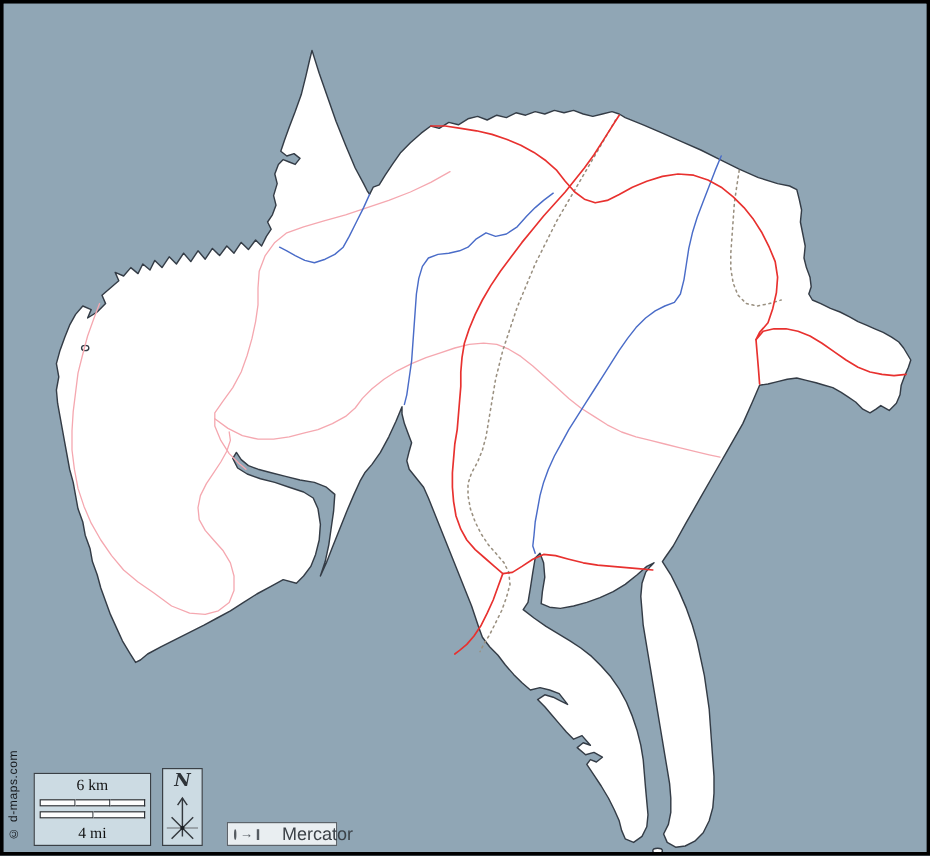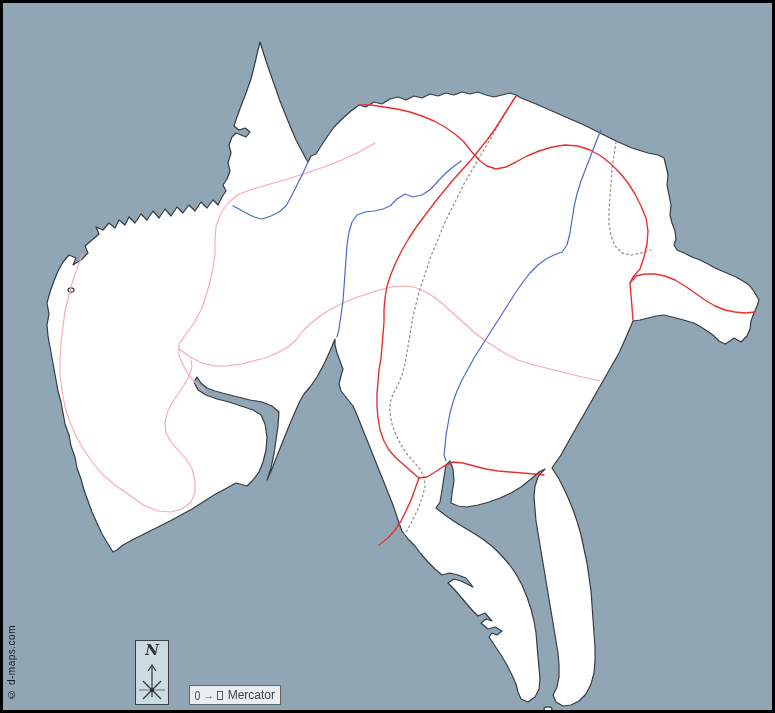--- a/index.html
+++ b/index.html
@@ -44,21 +44,21 @@
 
   
   .projbox {
     position:absolute; left:186px; top:682px; width:92px; height:20px;
     background:#e9eef1; border:1px solid #5d646b; box-sizing:border-box;
     display:flex; align-items:center; gap:3px; padding:0 5px;
   }
   .projbox .circle { width:9px; height:9px; border:1.2px solid #555b61; border-radius:50%; box-sizing:border-box; }
   .projbox .square { width:9px; height:9px; border:1.2px solid #555b61; box-sizing:border-box; }
   .projbox .arrow { font-size:11px; color:#555b61; line-height:10px; }
-  .projbox .plabel { font-size:12px; color:#3c4248; margin-left:2px; }
+  .projbox .plabel { font-size:15px; color:#3c4248; margin-left:16px; }
 </style>
 </head>
 <body>
 
 <div class="screen">
 
   <svg class="map" width="775" height="713" viewBox="0 0 775 713">
 
     <rect x="0" y="0" width="775" height="713" fill="#90a6b5"></rect>
 
@@ -88,20 +88,33 @@
     <g fill="none" stroke-width="1.4" stroke-linejoin="round" stroke-linecap="round" stroke="#e8312f">
       <path d="M356,102 L368,102 L381,104 L394,106 L407,109 L419,113 L431,118 L442,124 L452,131 L461,139 L468,148 L476,157 L484,163 L493,166 L503,164 L513,159 L524,153 L536,148 L549,144 L562,142 L575,143 L587,147 L598,153 L608,161 L617,170 L625,180 L632,191 L638,203 L643,215 L645,228 L644,241 L641,254 L637,266 L630,274 L627,280 L633,273 L642,271 L652,271 L662,273 L672,277 L682,283 L692,290 L702,297 L712,303 L722,307 L732,309 L742,310 L752,309"></path>
       <path d="M627,280 L628,292 L629,304 L630,317"></path>
       <path d="M513,93 L506,104 L499,115 L492,126 L484,137 L476,147 L468,157 L459,167 L450,177 L441,188 L432,199 L423,211 L414,223 L406,235 L399,247 L393,259 L388,271 L384,283 L382,295 L381,307 L381,319 L380,331 L379,343 L378,355 L376,367 L375,379 L374,391 L374,403 L375,415 L377,427 L381,438 L386,447 L393,455 L401,462 L409,469 L416,475 L424,474 L432,469 L441,463 L450,459 L460,460 L471,463 L483,466 L495,468 L507,469 L519,470 L531,471 L541,472"></path>
       <path d="M416,475 L412,486 L408,497 L403,508 L398,518 L392,527 L386,534 L380,539 L376,542"></path>
     </g>
   </svg>
 
   <div class="copyright">© d-maps.com</div>
 
+  <div class="scalebox">
+    <div class="lbl">6 km</div>
+    <div class="bar">
+      <div class="seg"></div>
+      <div class="seg"></div>
+      <div class="seg"></div>
+    </div>
+    <div class="bar">
+      <div class="seg"></div>
+      <div class="seg"></div>
+    </div>
+    <div class="lbl">4 mi</div>
+  </div>
 
   <div class="northbox">
     <div class="n">N</div>
     <svg width="32" height="44" viewBox="0 0 32 44">
       <line x1="3" y1="31" x2="29" y2="31" stroke="#8a9096" stroke-width="1.4"></line>
       <line x1="7" y1="22" x2="25" y2="40" stroke="#33383d" stroke-width="1.2"></line>
       <line x1="25" y1="22" x2="7" y2="40" stroke="#33383d" stroke-width="1.2"></line>
       <line x1="16" y1="38" x2="16" y2="6" stroke="#33383d" stroke-width="1.2"></line>
       <polyline points="12,12 16,6 20,12" fill="none" stroke="#33383d" stroke-width="1.2"></polyline>
       <circle cx="16" cy="31" r="1.8" fill="#1d2125"></circle>

